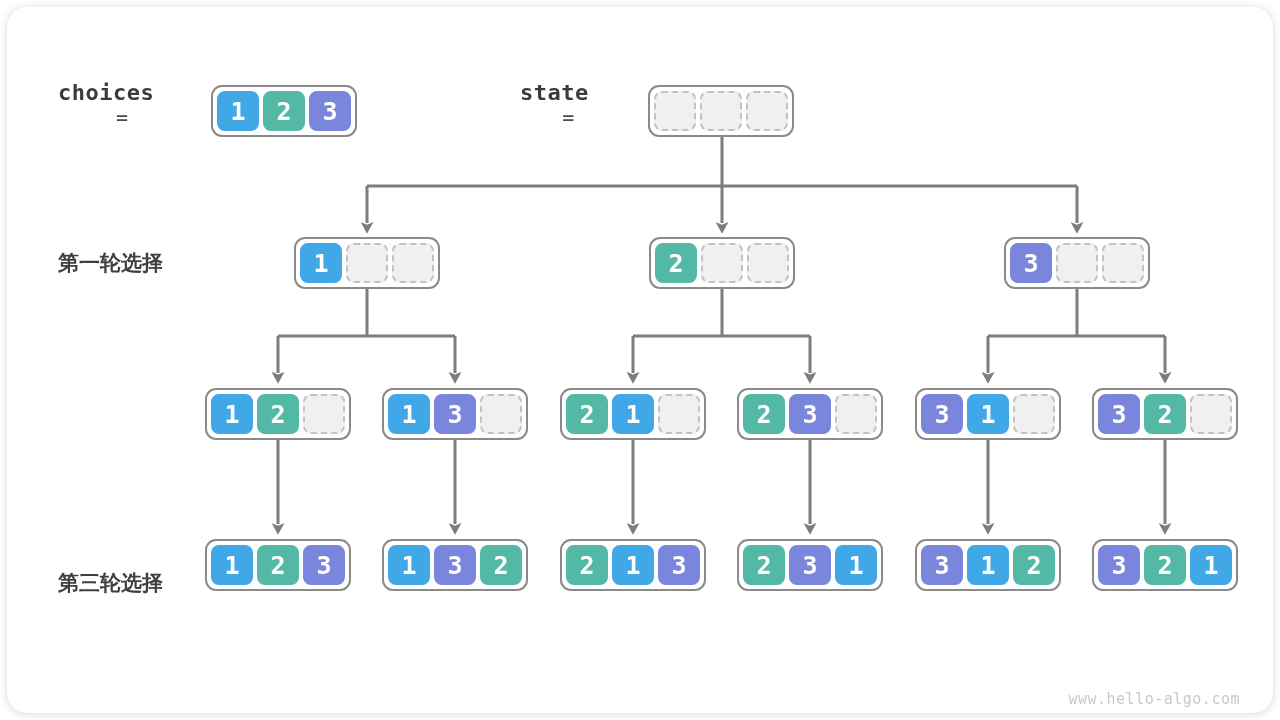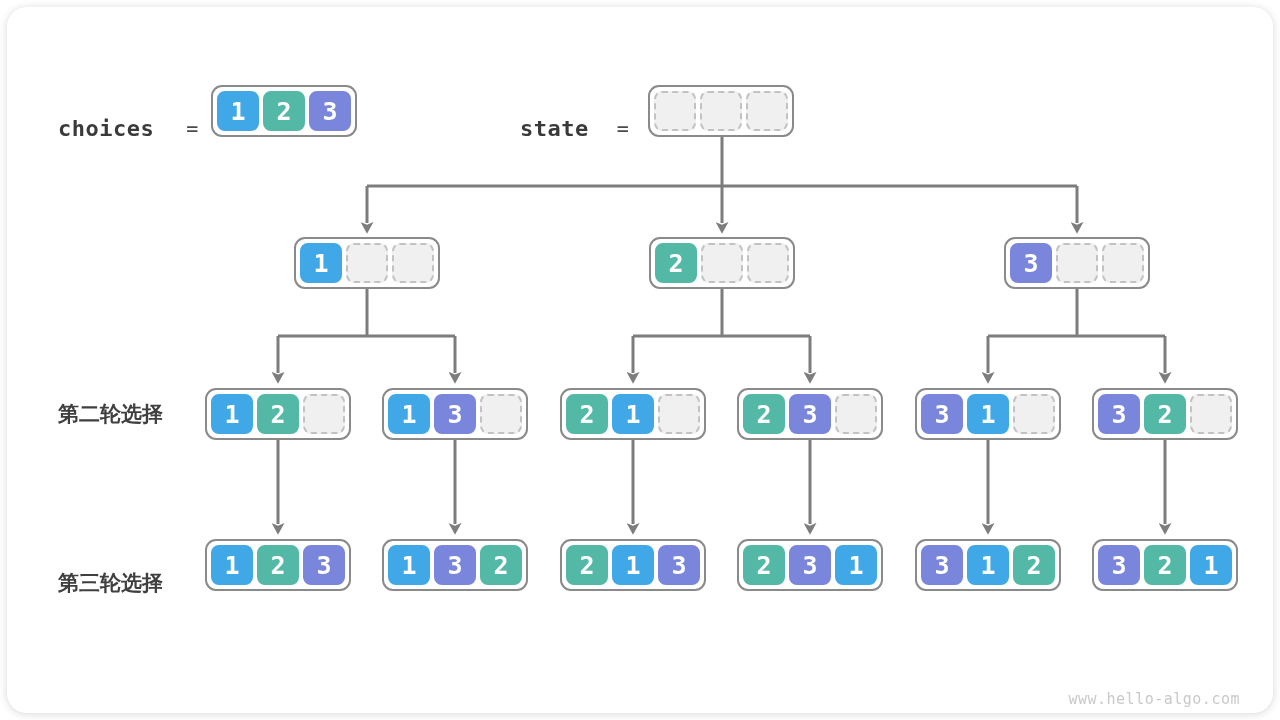--- a/index.html
+++ b/index.html
@@ -25,21 +25,21 @@
     font-family: "DejaVu Sans Mono", monospace;
     font-weight: bold; font-size: 25px; color: #ffffff;
     border: 2px solid transparent;
   }
   .cell.v1 { background: var(--value1, #41a8e8); border-color: var(--value1, #41a8e8); }
   .cell.v2 { background: var(--value2, #53b9a6); border-color: var(--value2, #53b9a6); }
   .cell.v3 { background: var(--value3, #7a85dc); border-color: var(--value3, #7a85dc); }
   .cell.empty { background: var(--empty-fill, #f0f0f0); border: 2px dashed var(--empty-border, #c2c2c2); }
 
   
-  .hdr-group { position: absolute; top: 102px; height: 52px; display: flex; align-items: center; }
+  .hdr-group { position: absolute; top: 80px; height: 52px; display: flex; align-items: center; flex-direction: column; }
   .hdr-label {
     font-family: "DejaVu Sans Mono", monospace; font-weight: bold;
     font-size: 22px; color: #3a3a3a; letter-spacing: 0.5px;
   }
   .hdr-equals { font-family: "DejaVu Sans Mono", monospace; font-size: 20px; color: #4a4a4a; }
   #choices-group .hdr-equals { margin-left: 32px; }
   #state-group .hdr-equals { margin-left: 28px; }
 
   
   .row-label {
@@ -104,21 +104,21 @@
   <div class="hdr-group" id="state-group" style="left:520px;align-items:center;">
     <span class="hdr-label">state</span>
     <span class="hdr-equals">=</span>
   </div>
   <div class="node" style="left:648px; top:85px;">
     <div class="cell empty"></div>
     <div class="cell empty"></div>
     <div class="cell empty"></div>
   </div>
 
-  <div class="row-label" style="top:388px;">第二轮选择</div>
+  <div class="row-label" style="top:237px;">第一轮选择</div>
   <div class="row-label" style="top:557px;">第三轮选择</div>
 
   <div class="node" style="left:294px; top:237px;">
     <div class="cell v1">1</div>
     <div class="cell empty"></div>
     <div class="cell empty"></div>
   </div>
   <div class="node" style="left:649px; top:237px;">
     <div class="cell v2">2</div>
     <div class="cell empty"></div>

